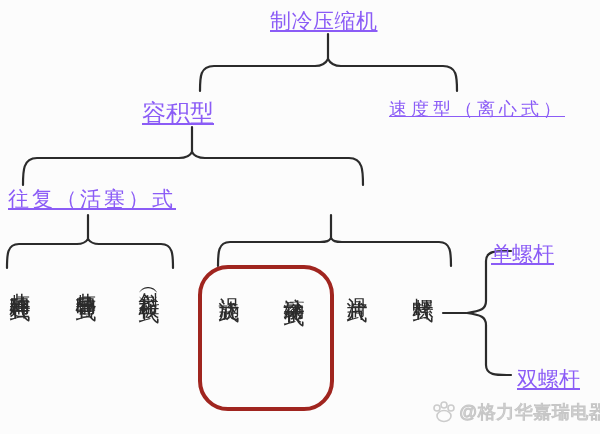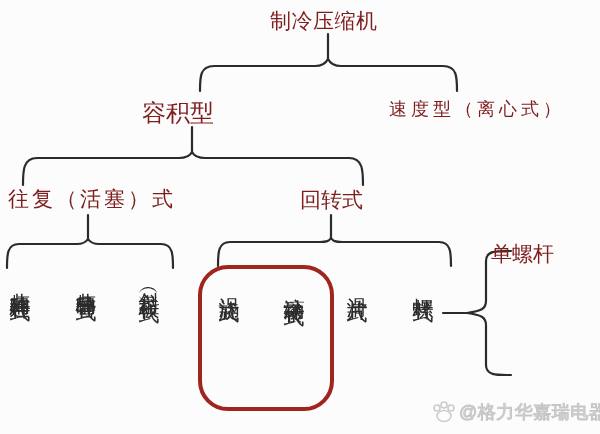--- a/index.html
+++ b/index.html
@@ -11,21 +11,22 @@
     font-family:"Liberation Sans","DejaVu Sans",sans-serif;
     color:#2b2b2b;
   }
   .connectors{position:absolute;left:0;top:0;width:600px;height:434px;}
   .connectors path{fill:none;stroke:#2b2b2b;stroke-width:2.2;stroke-linecap:round;stroke-linejoin:round;}
   .h-label{
     position:absolute;
     white-space:nowrap;
     font-size:21px;
     line-height:1.1;
-    color:#7f1d1d;
+    color:#8b5cf6;
+    text-decoration:underline;
   }
   .v-label{
     position:absolute;
     writing-mode:vertical-rl;
     text-orientation:mixed;
     font-size:21px;
     letter-spacing:2px;
     line-height:1.05;
     color:#2b2b2b;
     white-space:nowrap;
@@ -79,32 +80,32 @@
   </svg>
 
   <div class="highlight-box"></div>
 
   <div class="h-label" style="left:270px;top:9px;letter-spacing:0.5px;">制冷压缩机</div>
 
   <div class="h-label" style="left:142px;top:100px;font-size:24px;">容积型</div>
   <div class="h-label" style="left:389px;top:100px;font-size:18px;letter-spacing:4px;">速度型（离心式）</div>
 
   <div class="h-label" style="left:8px;top:187px;letter-spacing:3px;">往复（活塞）式</div>
-  <div class="h-label" style="left:300px;top:188px;">回转式</div>
 
   <div class="v-label" style="left:9px;top:276px;">曲柄连杆式</div>
   <div class="v-label" style="left:75px;top:276px;">曲柄导管式</div>
   <div class="v-label" style="left:138px;top:276px;">斜盘（板）式</div>
 
   <div class="v-label" style="left:218px;top:281px;">涡旋式</div>
   <div class="v-label" style="left:283px;top:281px;">滚动转子式</div>
   <div class="v-label" style="left:346px;top:281px;">滑片式</div>
   <div class="v-label" style="left:412px;top:281px;">螺杆式</div>
 
   <div class="h-label" style="left:491px;top:242px;">单螺杆</div>
+  <div class="h-label" style="left:517px;top:367px;">双螺杆</div>
 
   <div class="watermark">
     <svg class="paw" width="26" height="26" viewBox="0 0 26 26">
       <circle cx="6" cy="9" r="3"></circle>
       <circle cx="13" cy="6" r="3"></circle>
       <circle cx="20" cy="9" r="3"></circle>
       <ellipse cx="13" cy="17" rx="7" ry="5.5"></ellipse>
     </svg>
     <span class="watermark-text">@格力华嘉瑞电器</span>
   </div>

